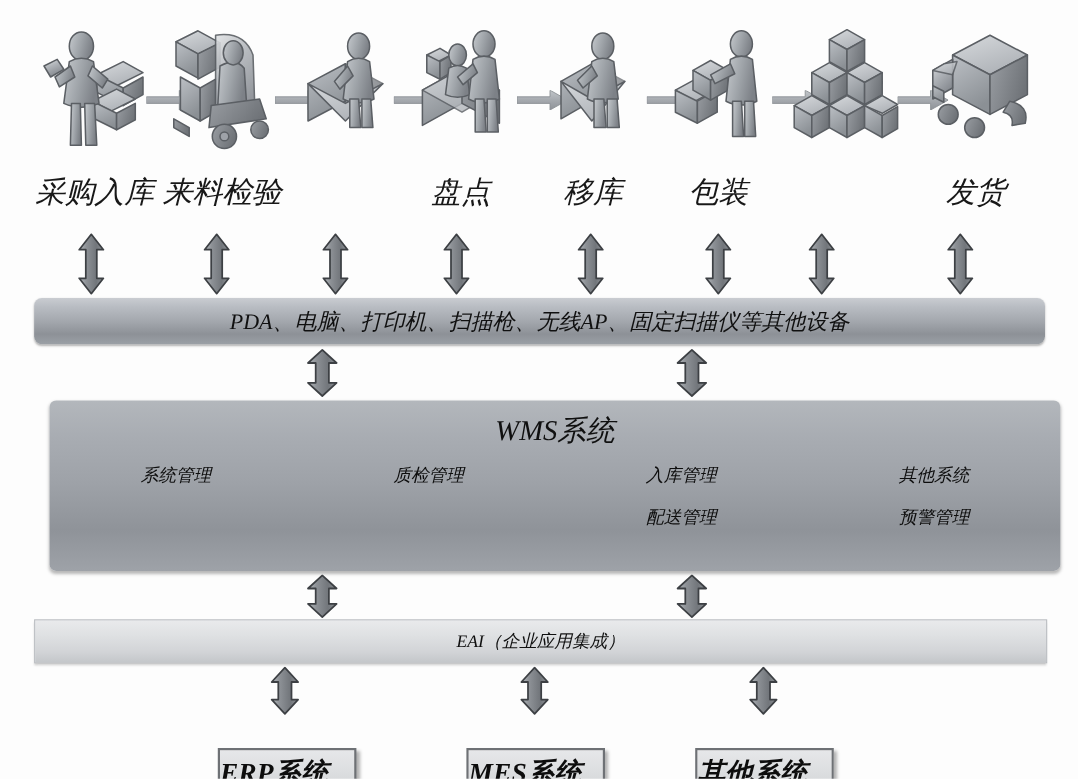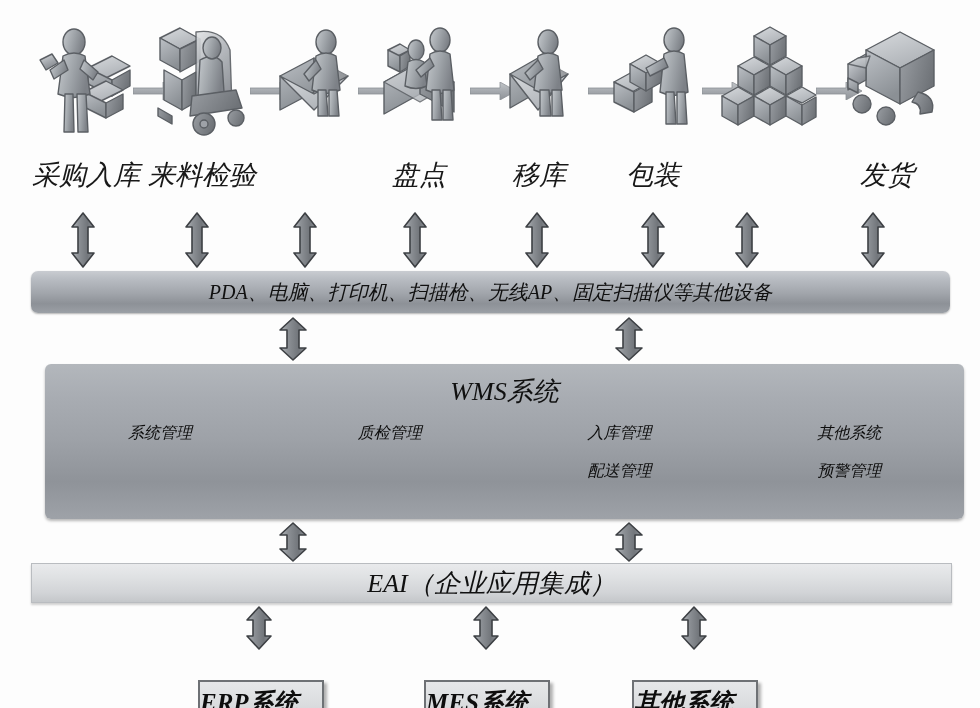--- a/index.html
+++ b/index.html
@@ -143,21 +143,21 @@
       #dfe1e3 35%,
       #d2d4d7 75%,
       #c4c7ca 100%);
     border: 1px solid #b9bcc0;
     box-shadow: 0 2px 2px rgba(0,0,0,0.18);
     display: flex;
     align-items: center;
     justify-content: center;
   }
   .eai-text {
-    font-size: 26px;
+    font-size: 16px;
     color: #101010;
     white-space: nowrap;
     font-family: "Liberation Serif", "DejaVu Serif", serif;
   }
 
   .sys-box {
     position: absolute;
     top: 640px;
     height: 40px;
     background: linear-gradient(to bottom, #e6e7e9 0%, #dcdee0 50%, #cfd1d4 100%);

